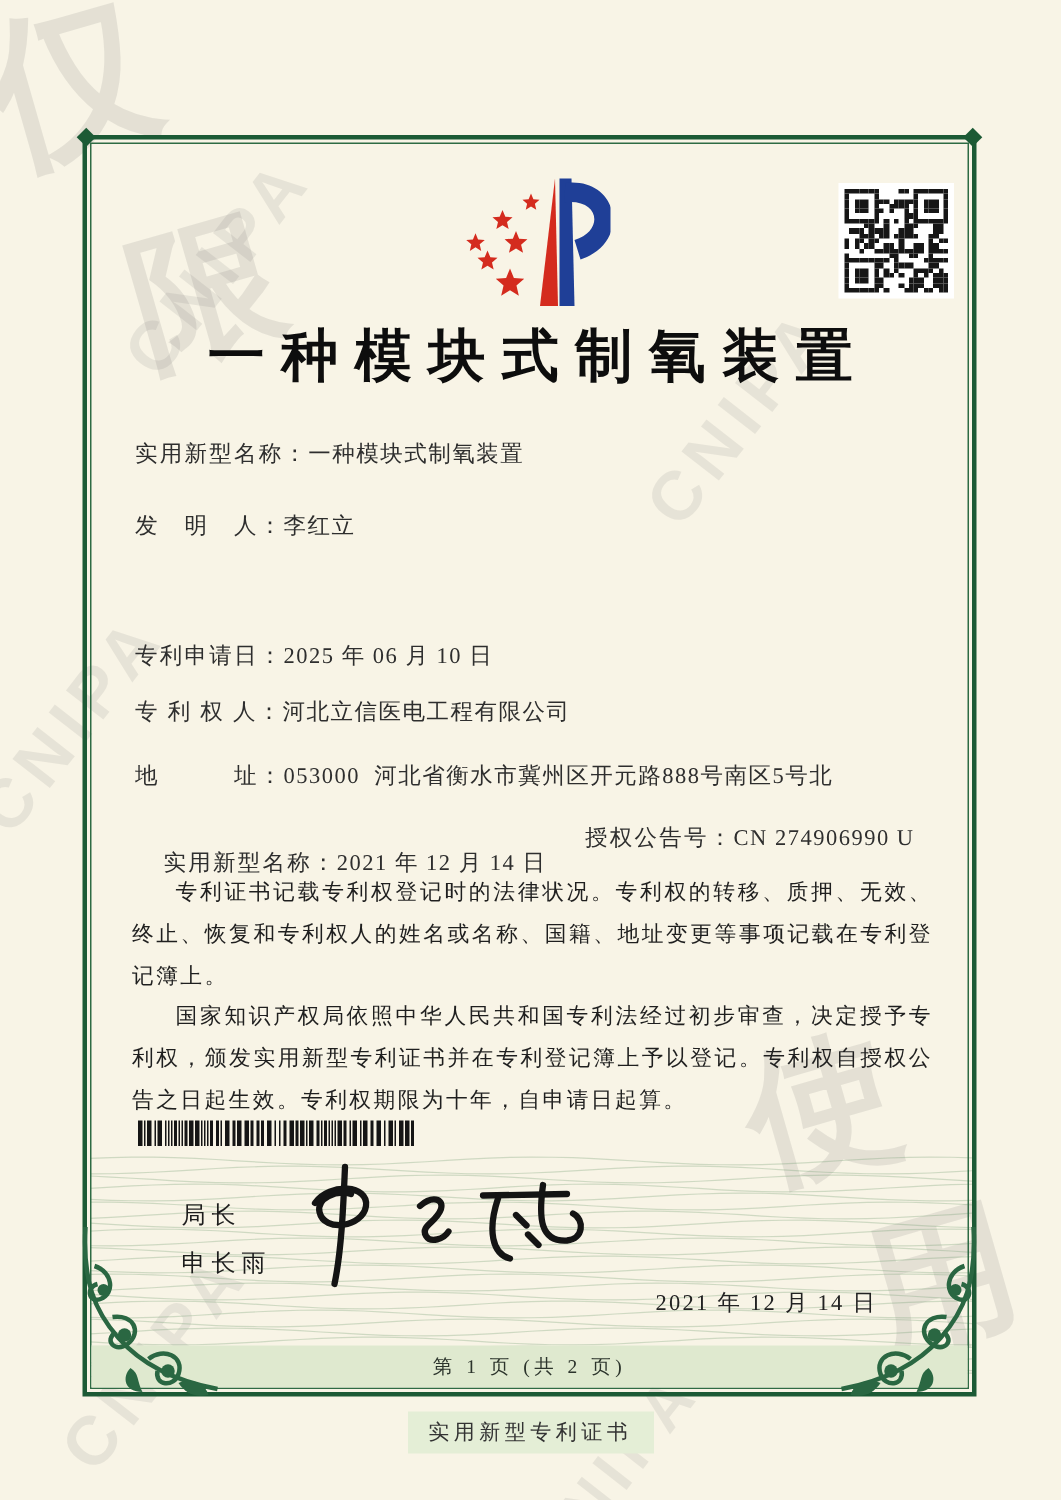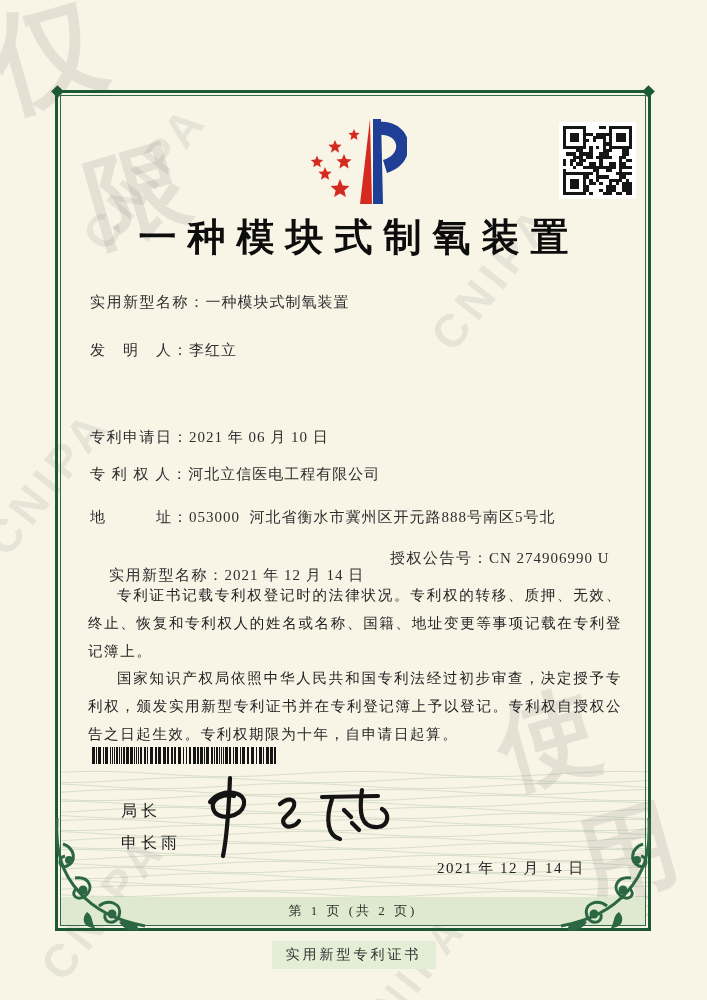--- a/index.html
+++ b/index.html
@@ -543,21 +543,21 @@
       <i class="on" style="width: 3.3px; height: 3.3px;"></i>
       <i style="width: 3.3px; height: 3.3px;"></i>
       <i class="on" style="width: 3.3px; height: 3.3px;"></i>
       <i class="on" style="width: 3.3px; height: 3.3px;"></i>
     </div>
 
   <div class="doc-title">一种模块式制氧装置</div>
 
   <div class="field-row" style="top:293px"><span class="lbl">实用新型名称：</span><span>一种模块式制氧装置</span></div>
   <div class="field-row" style="top:341px"><span class="lbl">发　明　人：</span><span>李红立</span></div>
-  <div class="field-row" style="top:428px"><span class="lbl">专利申请日：</span><span>2021 年 06 月 10 日</span></div>
+  <div class="field-row" style="top:428px"><span class="lbl">专利申请日：</span><span>2025 年 06 月 10 日</span></div>
   <div class="field-row" style="top:465px"><span class="lbl">专 利 权 人：</span><span>河北立信医电工程有限公司</span></div>
   <div class="field-row" style="top:508px"><span class="lbl">地　　　址：</span><span>053000  河北省衡水市冀州区开元路888号南区5号北</span></div>
 
   <div class="field-row" style="top:549px">
     <span class="lbl">实用新型名称：</span><span>2021 年 12 月 14 日</span>
     <span class="grant-no-chunk"><span class="lbl">授权公告号：</span><span>CN 274906990 U</span></span>
   </div>
 
   <div class="body-text">
     <p>专利证书记载专利权登记时的法律状况。专利权的转移、质押、无效、终止、恢复和专利权人的姓名或名称、国籍、地址变更等事项记载在专利登记簿上。</p>

